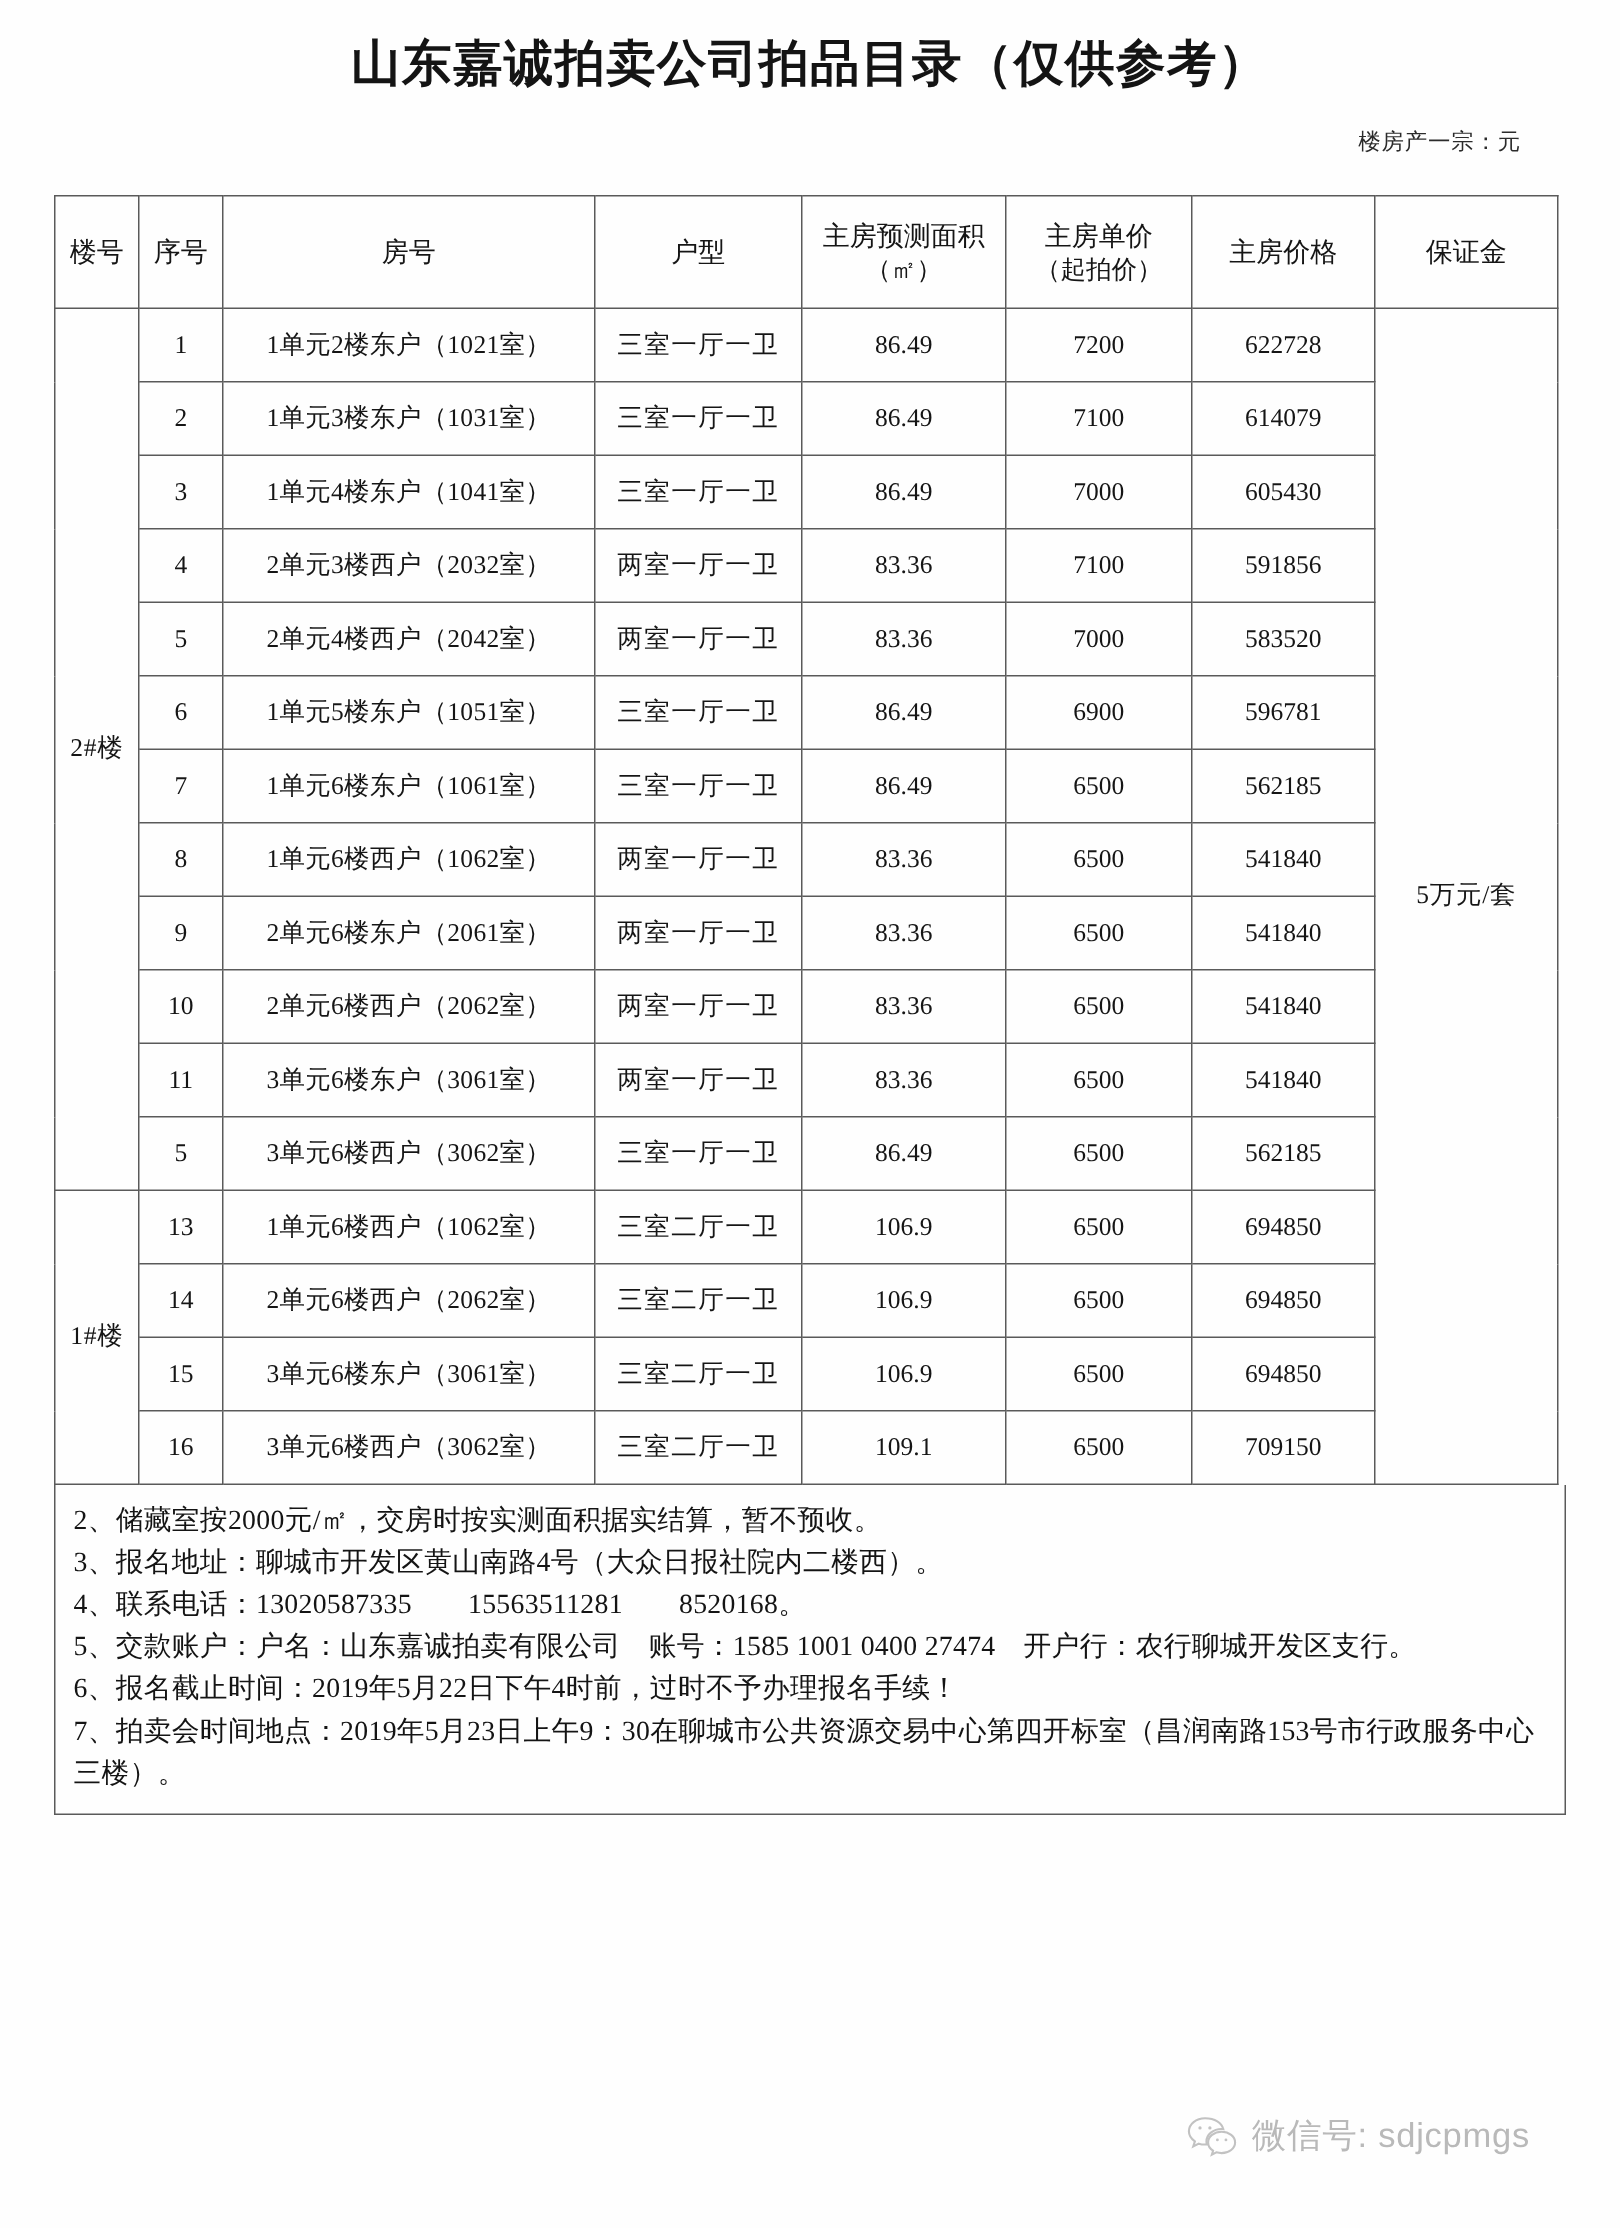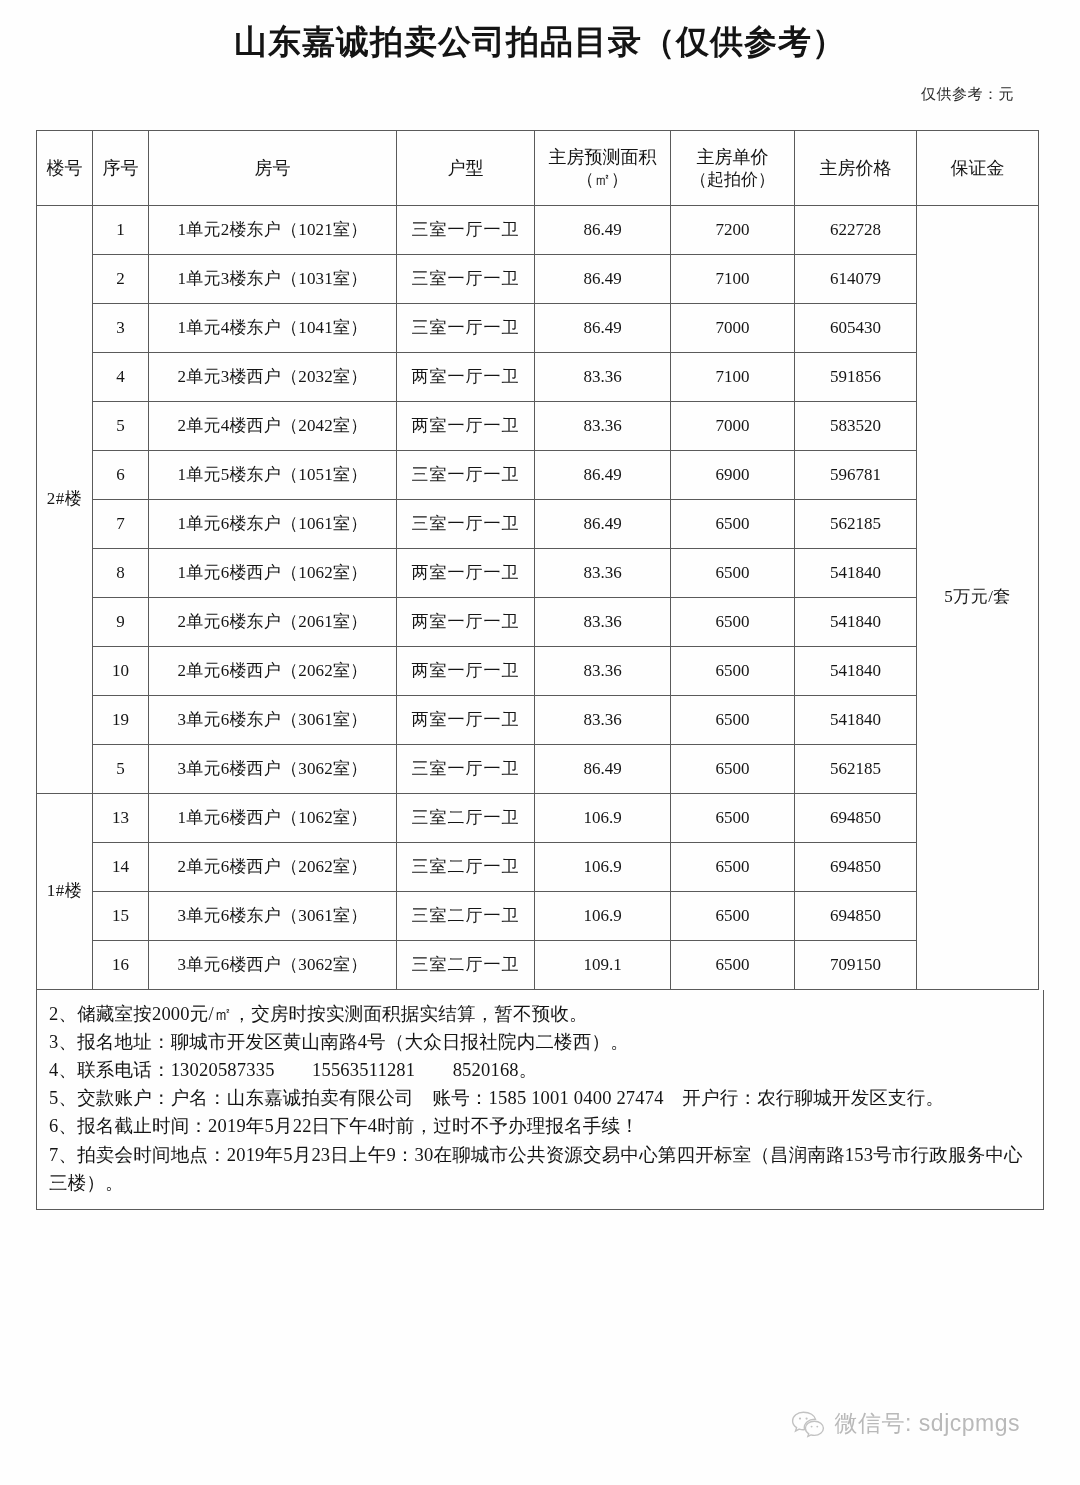--- a/index.html
+++ b/index.html
@@ -161,21 +161,21 @@
     font-family: "Liberation Sans", "DejaVu Sans", sans-serif;
   }
 </style>
 </head>
 <body>
 
 <div class="page">
 
   <div class="doc-title">山东嘉诚拍卖公司拍品目录（仅供参考）</div>
 
-  <div class="unit-note">仅供参考：元</div>
+  <div class="unit-note">楼房产一宗：元</div>
 
   <div class="table-wrap">
     <table class="catalog">
       <colgroup>
         <col style="width:56px">
         <col style="width:56px">
         <col style="width:248px">
         <col style="width:138px">
         <col style="width:136px">
         <col style="width:124px">
@@ -277,21 +277,21 @@
           </tr>
           <tr>
             <td class="num">10</td>
             <td class="room">2单元6楼西户（2062室）</td>
             <td class="layout">两室一厅一卫</td>
             <td class="num">83.36</td>
             <td class="num">6500</td>
             <td class="num">541840</td>
           </tr>
           <tr>
-            <td class="num">19</td>
+            <td class="num">11</td>
             <td class="room">3单元6楼东户（3061室）</td>
             <td class="layout">两室一厅一卫</td>
             <td class="num">83.36</td>
             <td class="num">6500</td>
             <td class="num">541840</td>
           </tr>
           <tr>
             <td class="num">5</td>
             <td class="room">3单元6楼西户（3062室）</td>
             <td class="layout">三室一厅一卫</td>

